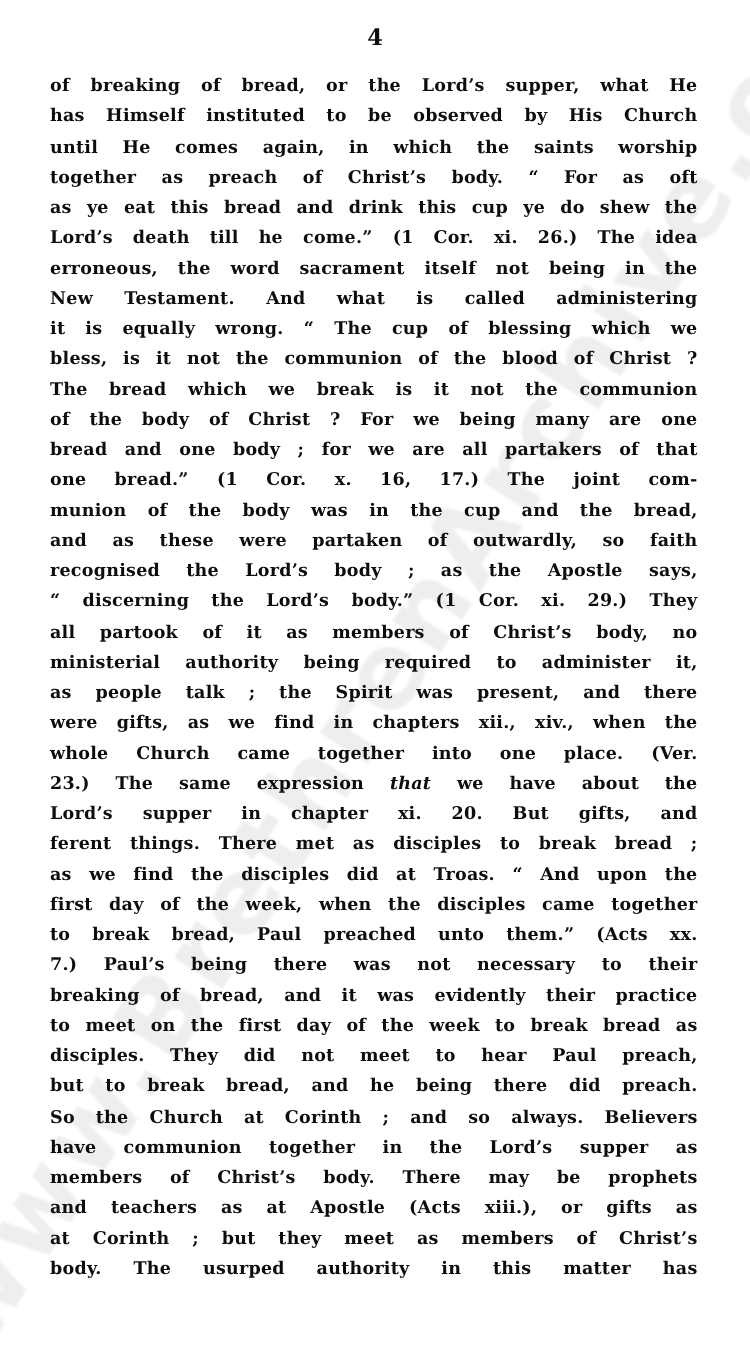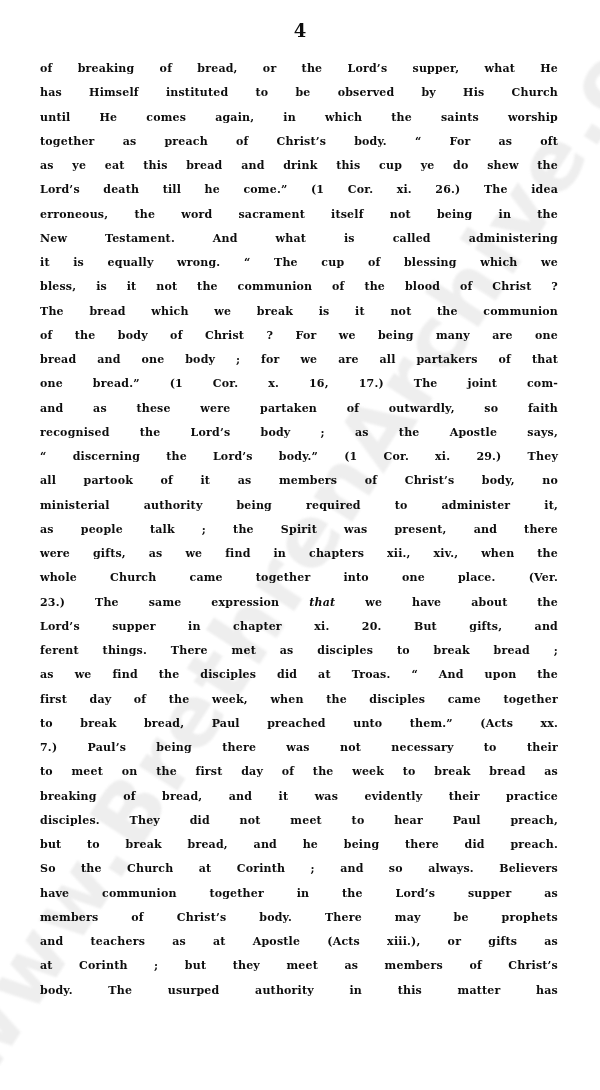--- a/index.html
+++ b/index.html
@@ -41,21 +41,21 @@
     width: 100%;
     text-align: center;
     font-size: 18px;
     font-weight: bold;
   }
   .body-text {
     position: absolute;
     top: 57px;
     left: 40px;
     width: 518px;
-    font-size: 11px;
+    font-size: 14px;
     font-weight: bold;
     letter-spacing: 0.2px;
   }
   .text-line {
     height: 24.25px;
     line-height: 24.25px;
     text-align: justify;
     text-align-last: justify;
     white-space: nowrap;
     overflow: visible;
@@ -75,37 +75,38 @@
       <div class="text-line">as ye eat this bread and drink this cup ye do shew the</div>
       <div class="text-line">Lord’s death till he come.” (1 Cor. xi. 26.) The idea</div>
       <div class="text-line">erroneous, the word sacrament itself not being in the</div>
       <div class="text-line">New Testament. And what is called administering</div>
       <div class="text-line">it is equally wrong. “ The cup of blessing which we</div>
       <div class="text-line">bless, is it not the communion of the blood of Christ ?</div>
       <div class="text-line">The bread which we break is it not the communion</div>
       <div class="text-line">of the body of Christ ? For we being many are one</div>
       <div class="text-line">bread and one body ; for we are all partakers of that</div>
       <div class="text-line">one bread.” (1 Cor. x. 16, 17.) The joint com-</div>
+      <div class="text-line">munion of the body was in the cup and the bread,</div>
       <div class="text-line">and as these were partaken of outwardly, so faith</div>
       <div class="text-line">recognised the Lord’s body ; as the Apostle says,</div>
       <div class="text-line">“ discerning the Lord’s body.” (1 Cor. xi. 29.) They</div>
       <div class="text-line">all partook of it as members of Christ’s body, no</div>
       <div class="text-line">ministerial authority being required to administer it,</div>
       <div class="text-line">as people talk ; the Spirit was present, and there</div>
       <div class="text-line">were gifts, as we find in chapters xii., xiv., when the</div>
       <div class="text-line">whole Church came together into one place. (Ver.</div>
       <div class="text-line">23.) The same expression <i>that</i> we have about the</div>
       <div class="text-line">Lord’s supper in chapter xi. 20. But gifts, and</div>
       <div class="text-line">ferent things. There met as disciples to break bread ;</div>
       <div class="text-line">as we find the disciples did at Troas. “ And upon the</div>
       <div class="text-line">first day of the week, when the disciples came together</div>
       <div class="text-line">to break bread, Paul preached unto them.” (Acts xx.</div>
       <div class="text-line">7.) Paul’s being there was not necessary to their</div>
+      <div class="text-line">breaking of bread, and it was evidently their practice</div>
       <div class="text-line">to meet on the first day of the week to break bread as</div>
-      <div class="text-line">breaking of bread, and it was evidently their practice</div>
       <div class="text-line">disciples. They did not meet to hear Paul preach,</div>
       <div class="text-line">but to break bread, and he being there did preach.</div>
       <div class="text-line">So the Church at Corinth ; and so always. Believers</div>
       <div class="text-line">have communion together in the Lord’s supper as</div>
       <div class="text-line">members of Christ’s body. There may be prophets</div>
       <div class="text-line">and teachers as at Apostle (Acts xiii.), or gifts as</div>
       <div class="text-line">at Corinth ; but they meet as members of Christ’s</div>
       <div class="text-line">body. The usurped authority in this matter has</div>
     </div>
 </div>

